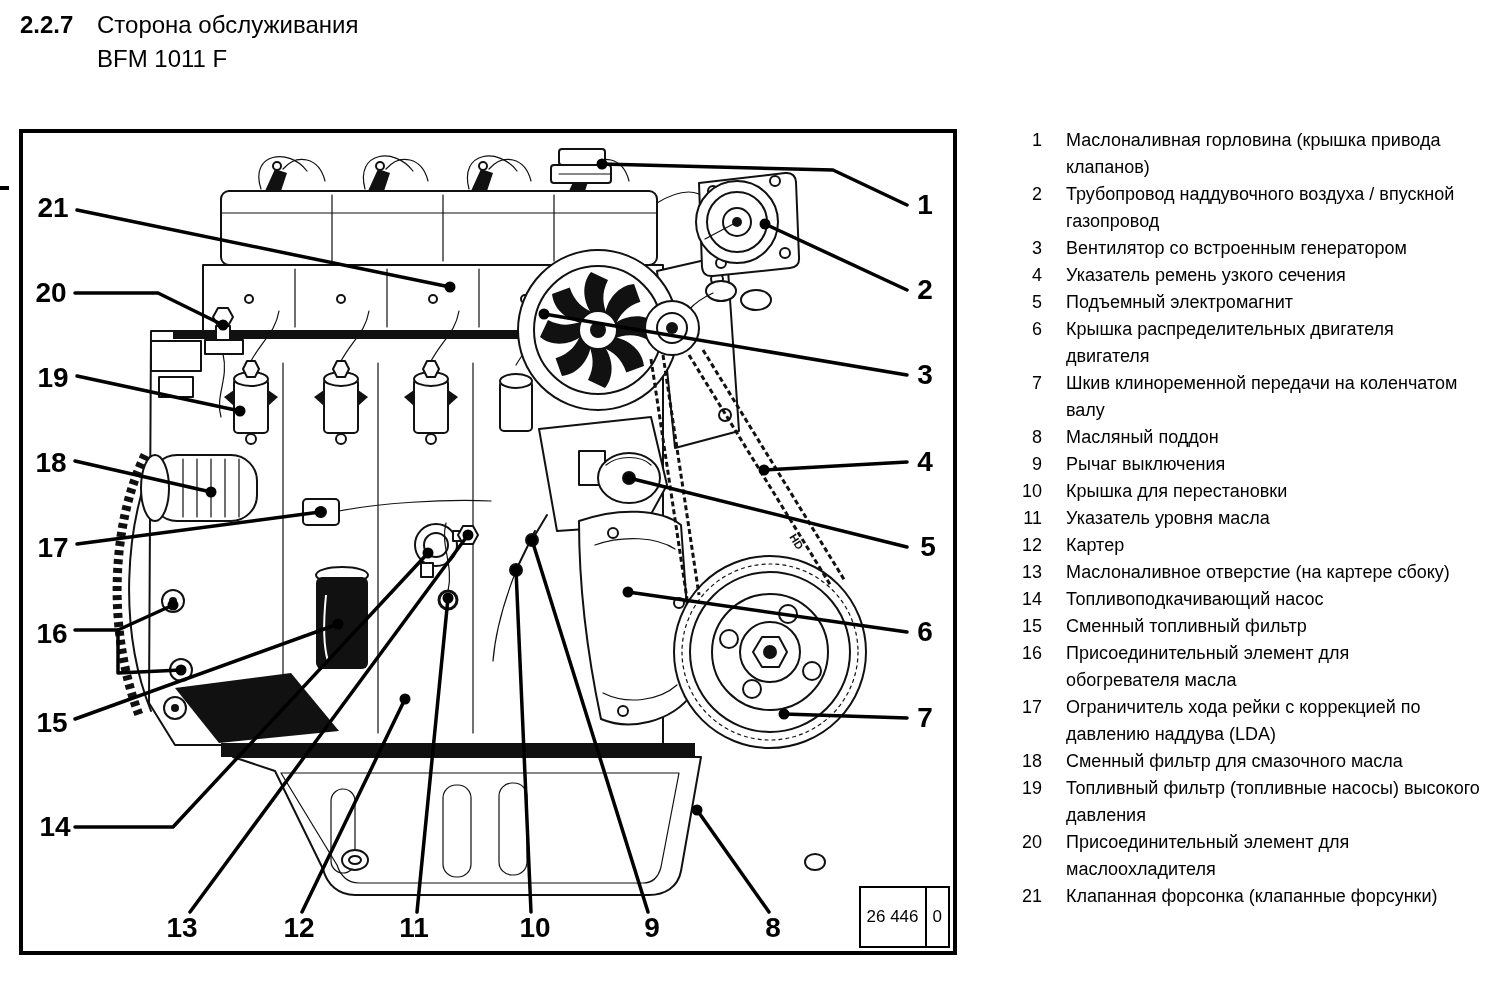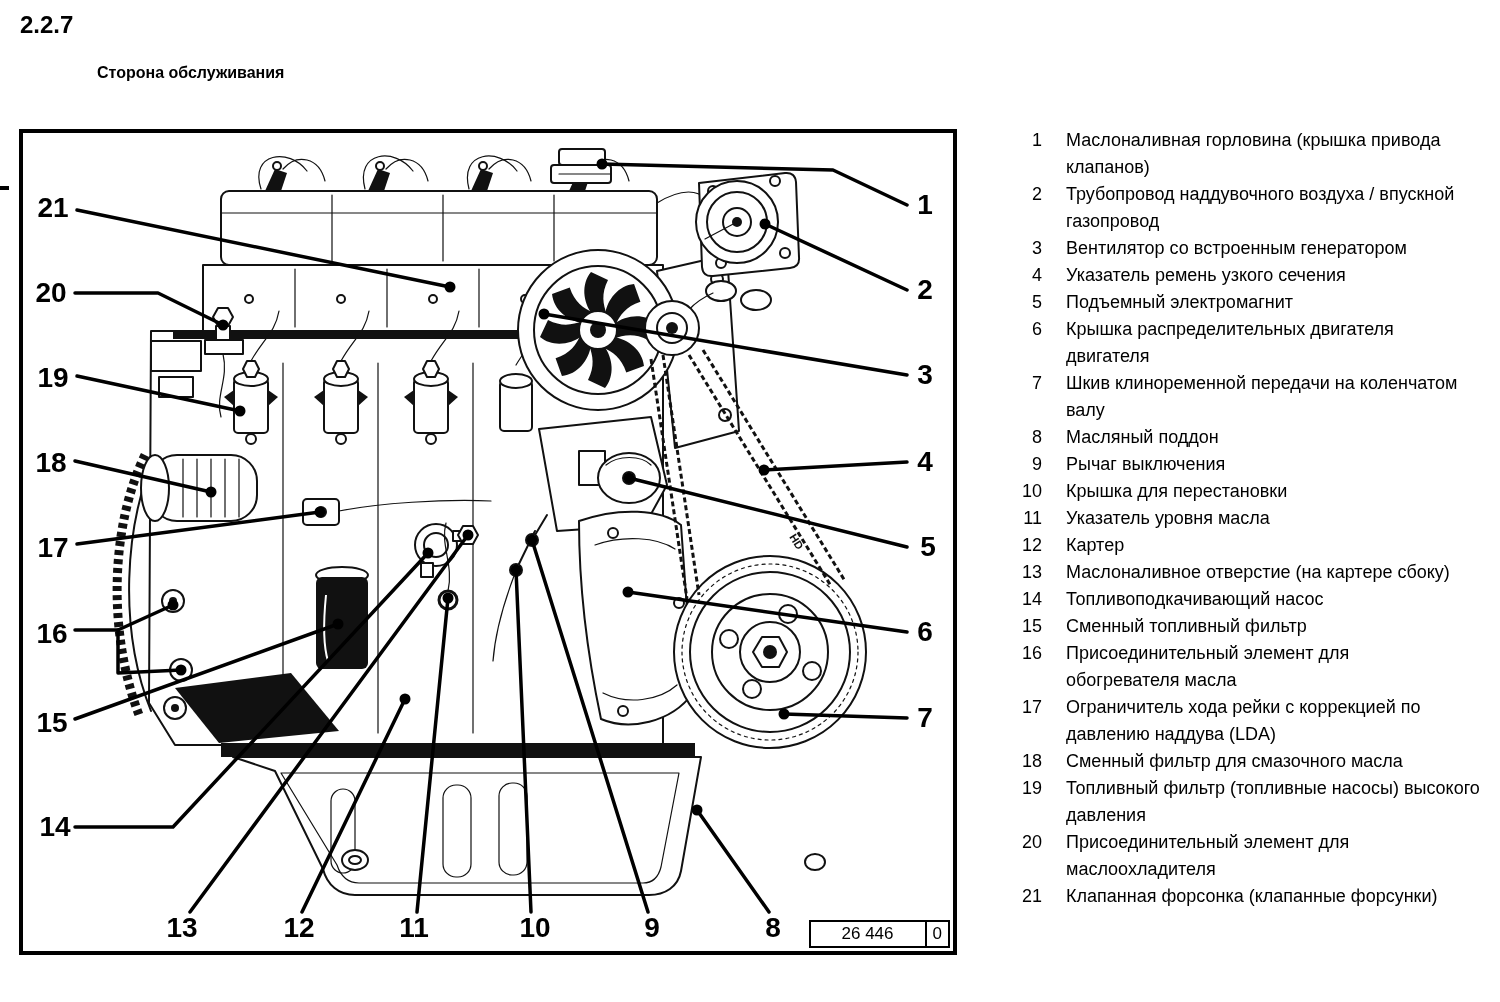--- a/index.html
+++ b/index.html
@@ -2,35 +2,35 @@
 <html><head>
 <meta charset="utf-8">
 <style>
   html,body{margin:0;padding:0;background:#fff;}
   .page{position:relative;width:1500px;height:1002px;background:#fff;overflow:hidden;
         font-family:"Liberation Sans", sans-serif;color:#000;}
 
   
   .heading{position:absolute;left:20px;top:8px;display:flex;align-items:flex-start;}
   .heading .sec{width:77px;font-size:24px;font-weight:bold;line-height:34px;}
-  .heading .titles{font-size:16px;font-weight:bold;line-height:34px;margin-top:48px;}
+  .heading .titles{font-size:24px;font-weight:normal;line-height:34px;}
 
   .edge-mark{position:absolute;left:0;top:186px;width:9px;height:4px;background:#000;}
 
   
   .figure{position:absolute;left:19px;top:129px;width:938px;height:826px;
           border:4px solid #000;box-sizing:border-box;background:#fff;}
   .figure svg{position:absolute;left:0;top:0;}
 
   .callout{position:absolute;transform:translate(-50%,-50%);
            font-size:28px;font-weight:bold;line-height:1;white-space:nowrap;}
 
   .refbox{position:absolute;right:3px;bottom:3px;display:flex;border:2px solid #000;
           font-size:17px;line-height:22px;background:#fff;}
-  .refbox .cell{padding:1px 6px;margin-left:25px;}
+  .refbox .cell{padding:18px 6px;}
   .refbox .cell + .cell{border-left:2px solid #000;}
 
   
   .legend{position:absolute;left:1010px;top:127px;width:470px;}
   .legend-row{display:flex;font-size:18px;line-height:27px;}
   .legend-num{width:32px;text-align:right;flex:0 0 32px;}
   .legend-text{margin-left:24px;white-space:pre-line;}
 
   
   .ln{fill:none;stroke:#111;stroke-width:2;stroke-linejoin:round;stroke-linecap:round;}
@@ -43,20 +43,21 @@
 </style>
 </head>
 <body>
 
 <div class="page">
 
   <div class="heading">
     <div class="sec">2.2.7</div>
     <div class="titles">
       <div>Сторона обслуживания</div>
+      <div>BFM 1011 F</div>
     </div>
   </div>
 
   <div class="edge-mark"></div>
 
   <div class="figure">
     <svg id="figure-svg" viewBox="0 0 930 818" width="930" height="818">
 
       <g>
         <path class="serr" d="M122,322 C88,392 84,498 116,582"></path>

